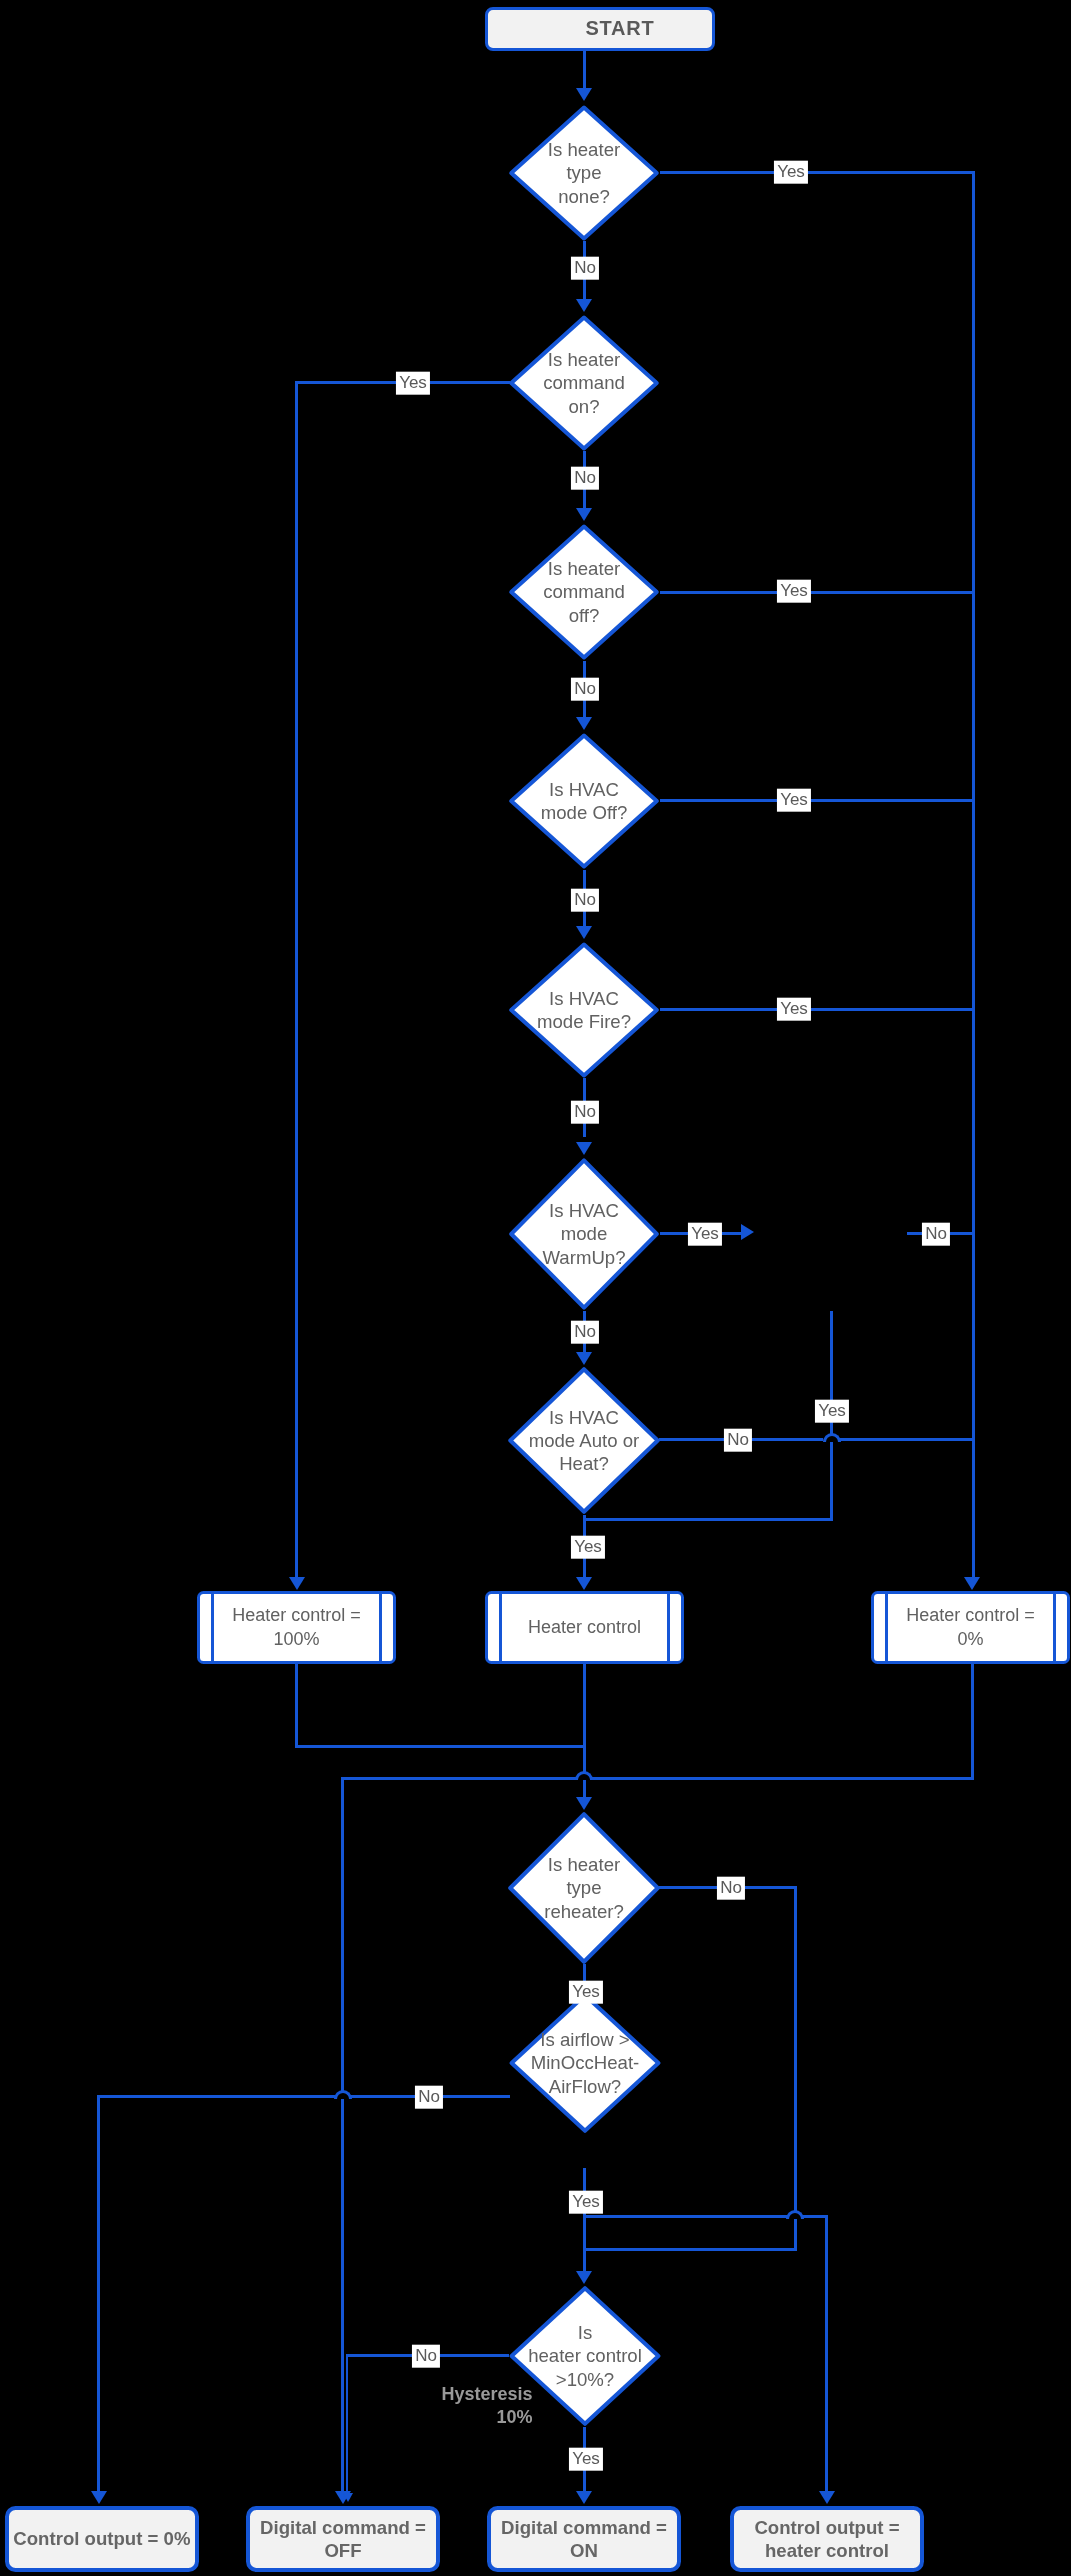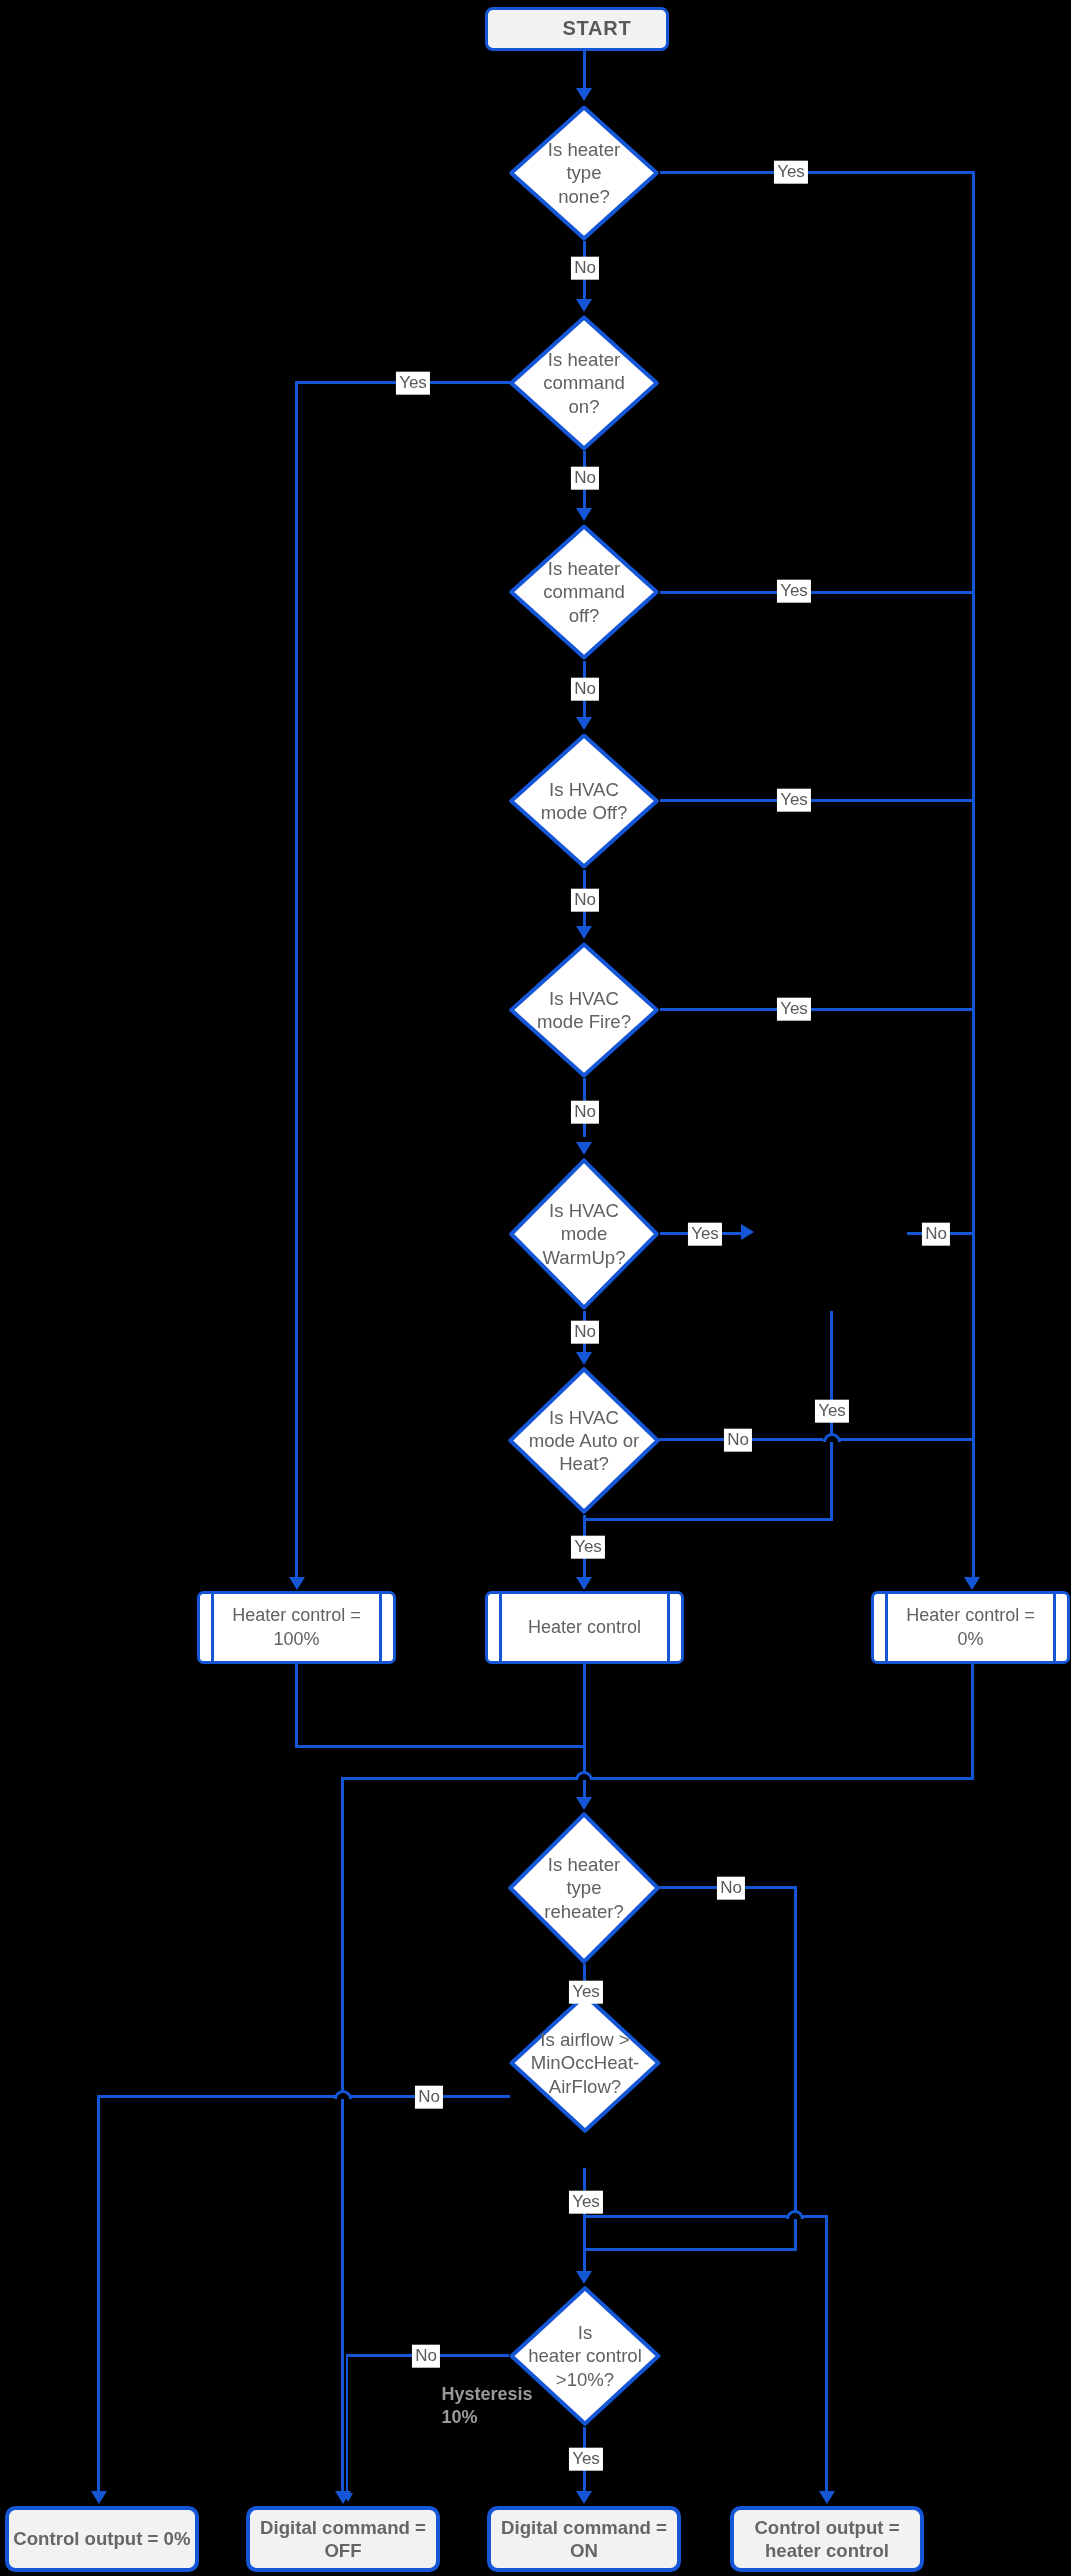--- a/index.html
+++ b/index.html
@@ -38,21 +38,21 @@
   .proc{position:absolute;box-sizing:border-box;background:#ffffff;
         border:3.2px solid var(--blue);border-radius:6.5px;display:flex;
         align-items:center;justify-content:center;text-align:center;
         white-space:pre-line;color:var(--node-text);font-size:18px;line-height:1.3;}
   .proc::before,.proc::after{content:"";position:absolute;top:0;bottom:0;width:3.2px;background:var(--blue);}
   .proc::before{left:11.3px;}
   .proc::after{right:11.3px;}
   .lbl{position:absolute;transform:translate(-50%,-50%);background:#ffffff;
        color:var(--label-text);font-size:17px;line-height:1.05;padding:2.4px 3.2px;}
   .hint{position:absolute;transform:translate(-50%,-50%);color:var(--hint);
-        font-weight:bold;font-size:18px;line-height:1.3;text-align:left;white-space:pre-line;}
+        font-weight:bold;font-size:18px;line-height:1.3;text-align:right;white-space:pre-line;}
 </style>
 </head>
 <body>
 
 <div id="canvas">
 
   <div class="ev" style="left:583px;top:50px;height:39px;"></div>
   <div class="ev" style="left:583px;top:241px;height:58px;"></div>
   <div class="ev" style="left:583px;top:451px;height:57px;"></div>
   <div class="ev" style="left:583px;top:661px;height:57px;"></div>
@@ -114,21 +114,21 @@
   <div class="arrd" style="left:964px;top:1577px;"></div>
   <div class="arrd" style="left:576px;top:1797px;"></div>
   <div class="arrd" style="left:576px;top:2012px;"></div>
   <div class="arrd" style="left:576px;top:2271px;"></div>
   <div class="arrd" style="left:91px;top:2491px;"></div>
   <div class="arrd" style="left:335px;top:2491px;"></div>
   <div class="arrd small" style="left:343px;top:2493px;"></div>
   <div class="arrd" style="left:576px;top:2491px;"></div>
   <div class="arrd" style="left:819px;top:2491px;"></div>
 
-  <div class="term start" style="left:485px;top:6.5px;width:184px;height:44px;padding-left:40px;">
+  <div class="term start" style="left:485px;top:6.5px;width:230px;height:44px;padding-left:40px;">
     <span>START</span>
   </div>
 
   <div class="dia" style="left:508px;top:104px;width:152px;height:138px;">
     <svg width="152" height="138" viewBox="0 0 188 170">
         <path d="M94 4 L184 85 L94 166 L4 85 Z" fill="#ffffff" stroke="#1556D6" stroke-width="5" stroke-linejoin="round"></path>
       </svg>
     <div class="dtext">Is heater
 type
 none?</div>

